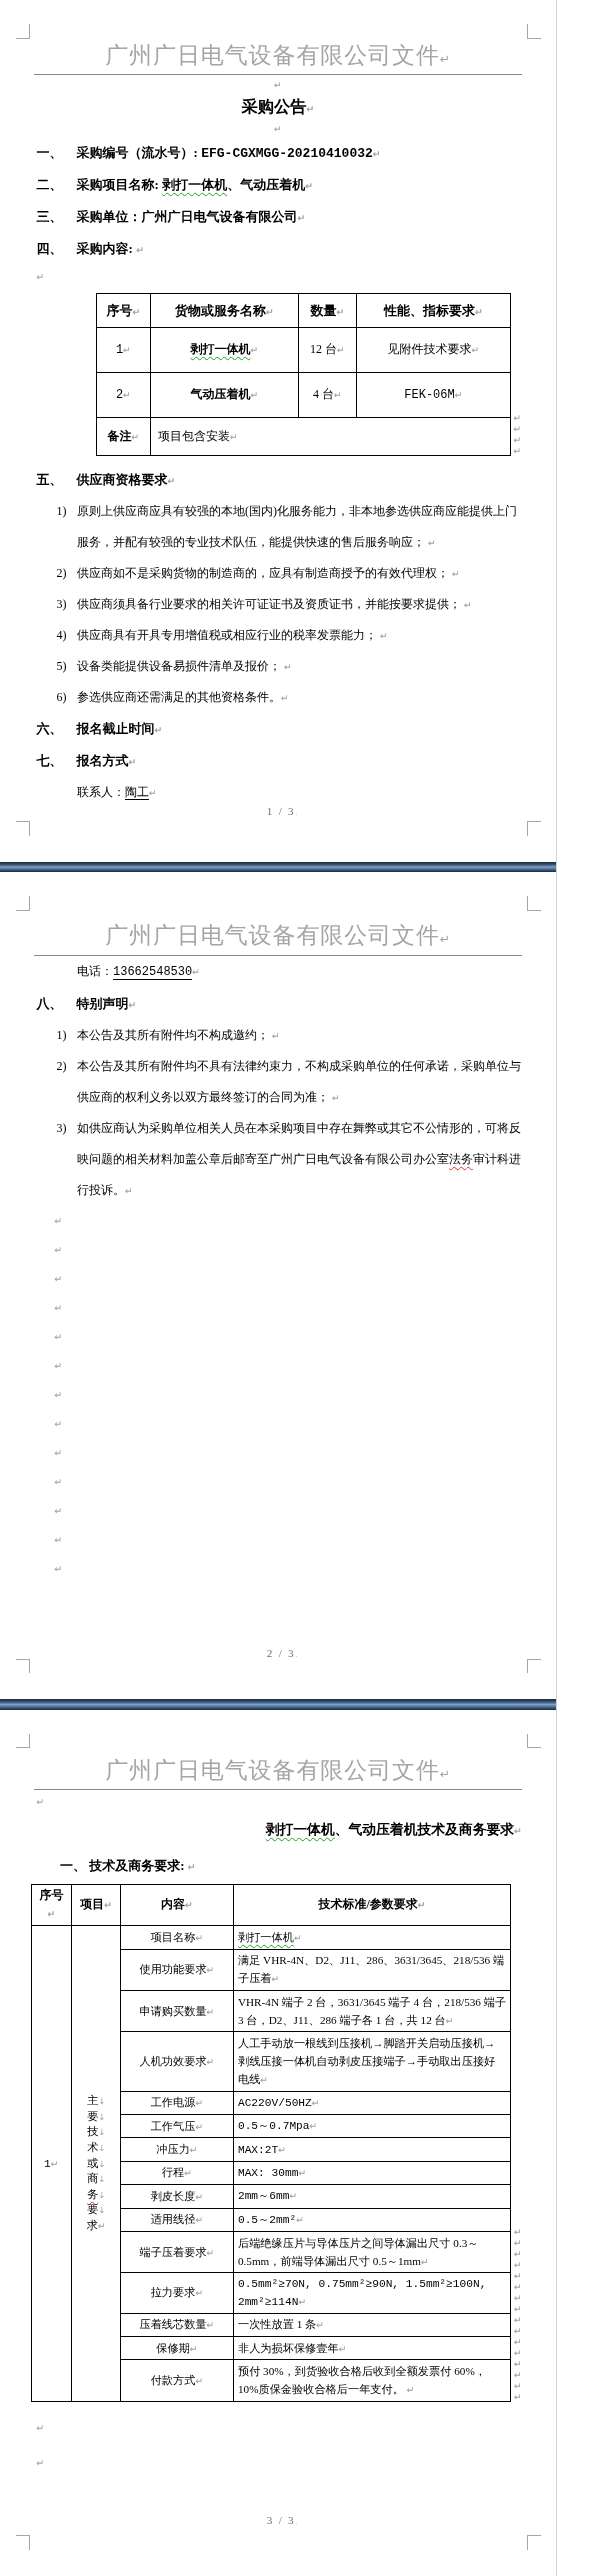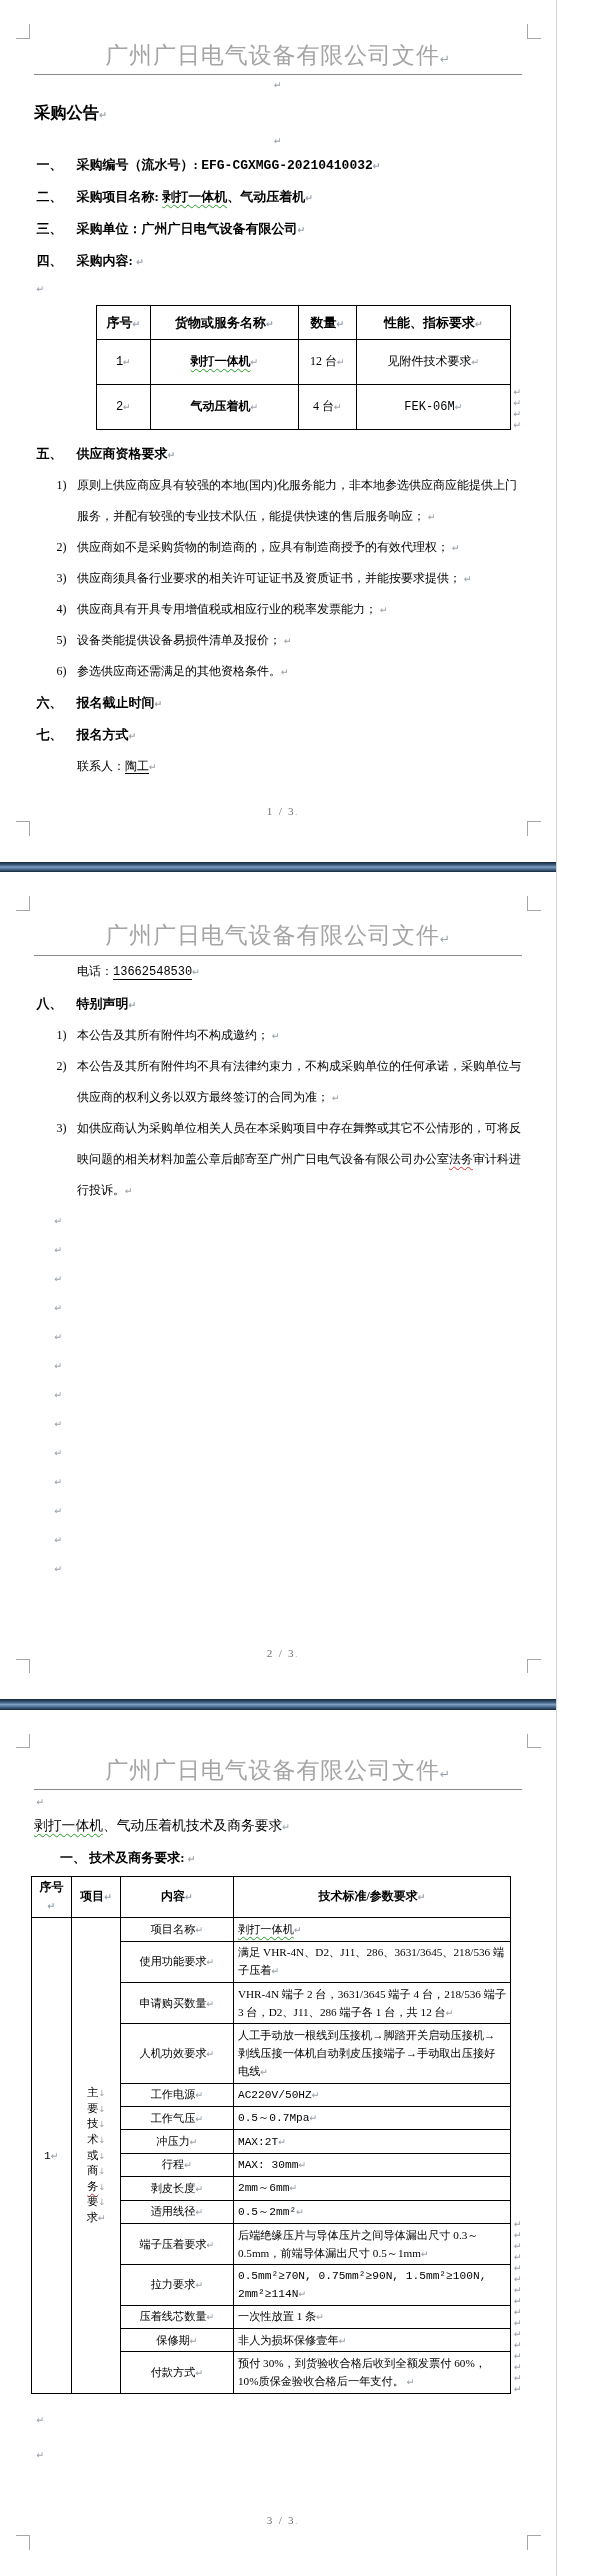--- a/index.html
+++ b/index.html
@@ -13,22 +13,22 @@
   .cm.tr{right:15.5px;top:24px;border-left:0.9px solid #a6a6a6;border-bottom:0.9px solid #a6a6a6}
   .cm.bl{left:15.5px;bottom:26px;border-right:0.9px solid #a6a6a6;border-top:0.9px solid #a6a6a6}
   .cm.br{right:15.5px;bottom:26px;border-left:0.9px solid #a6a6a6;border-top:0.9px solid #a6a6a6}
   .hdr{margin-top:40px;text-align:center;color:#a5a5a5;font-size:23px;letter-spacing:0.9px;
        border-bottom:1.7px solid #8a8a8a;padding-bottom:3.4px;white-space:nowrap;}
   .p2 .hdr{margin-top:48px}.p3 .hdr{margin-top:45px}
   .pm{color:#98a2ac;font-size:9.5px;font-family:"DejaVu Sans",sans-serif;}
   .hdr .pm{font-size:12px}
   .markline{line-height:17px;text-align:center}
   .markline.left{text-align:left;line-height:22.4px;padding-left:2.6px}
-  .doc-title{font-weight:bold;font-size:16.3px;line-height:32px;margin-top:3.4px}
-  .attach-title{text-align:left;font-weight:normal;font-size:13.8px;line-height:26px}
+  .doc-title{text-align:center;font-weight:bold;font-size:16.3px;line-height:20px;margin-top:3.4px}
+  .attach-title{text-align:right;font-weight:bold;font-size:13.8px;line-height:34px}
   .sect{line-height:31px;font-weight:bold;font-size:13px}
   .sect3{line-height:24px;font-weight:bold;font-size:13px;margin-top:5.2px;padding-left:26px}
   .snum{display:inline-block;width:40px;padding-left:2.6px}
   .item{display:flex;line-height:31px;font-size:12px}
   .ino{width:20.6px;margin-left:22.4px;flex:none}
   .itext{flex:1}
   .para{line-height:31px;font-size:12px;padding-left:43px}
   .p0{padding-left:0}
   .blank{line-height:28px;padding-left:20.6px}
   .mono{font-family:"Liberation Mono","DejaVu Sans Mono",monospace}
@@ -114,20 +114,24 @@
           <td><span class="b wavy-g">剥打一体机</span><span class="pm">↵</span></td>
           <td><span>12 台</span><span class="pm">↵</span></td>
           <td><span>见附件技术要求</span><span class="pm">↵</span></td>
         </tr>
         <tr class="r2">
           <td><span class="mono">2</span><span class="pm">↵</span></td>
           <td><span class="b">气动压着机</span><span class="pm">↵</span></td>
           <td><span>4 台</span><span class="pm">↵</span></td>
           <td><span class="mono">FEK-06M</span><span class="pm">↵</span></td>
         </tr>
+        <tr class="rr">
+          <td><span class="b">备注</span><span class="pm">↵</span></td>
+          <td colspan="3" class="remark-val"><span>项目包含安装</span><span class="pm">↵</span></td>
+        </tr>
       </tbody>
         </table>
       <div class="pilcol">
         <span class="pm">↵</span>
         <span class="pm">↵</span>
         <span class="pm">↵</span>
         <span class="pm">↵</span>
       </div>
     </div>
 

